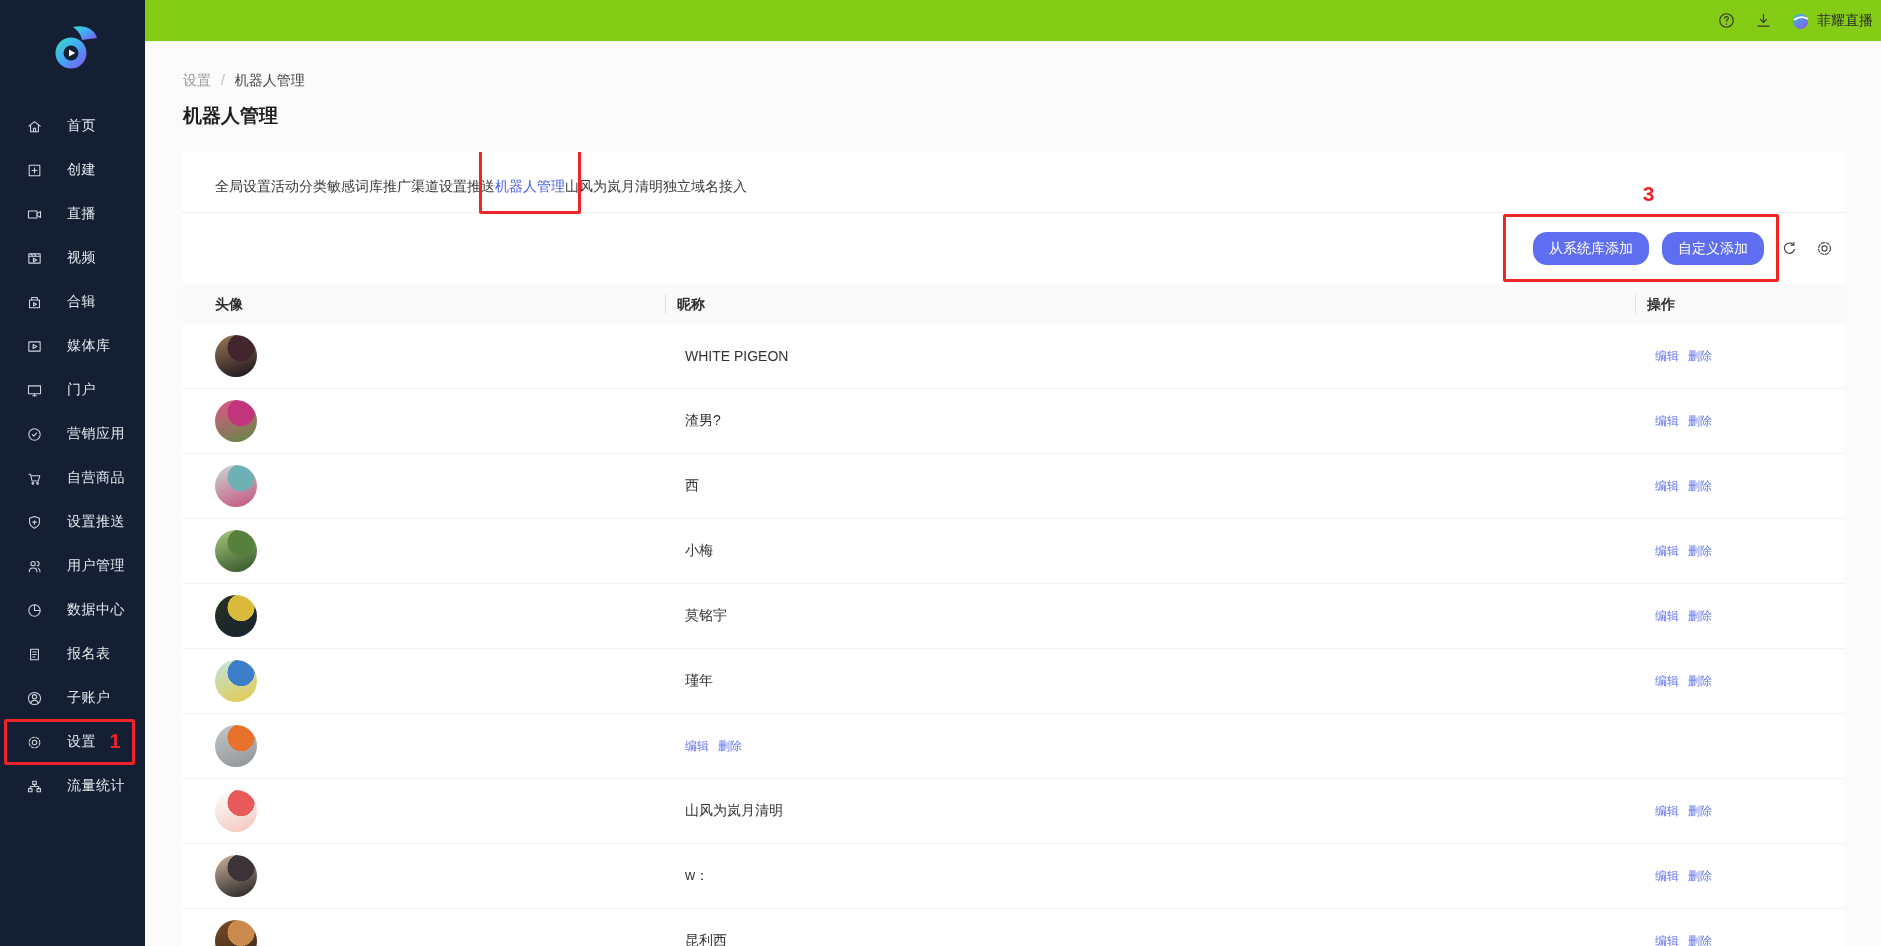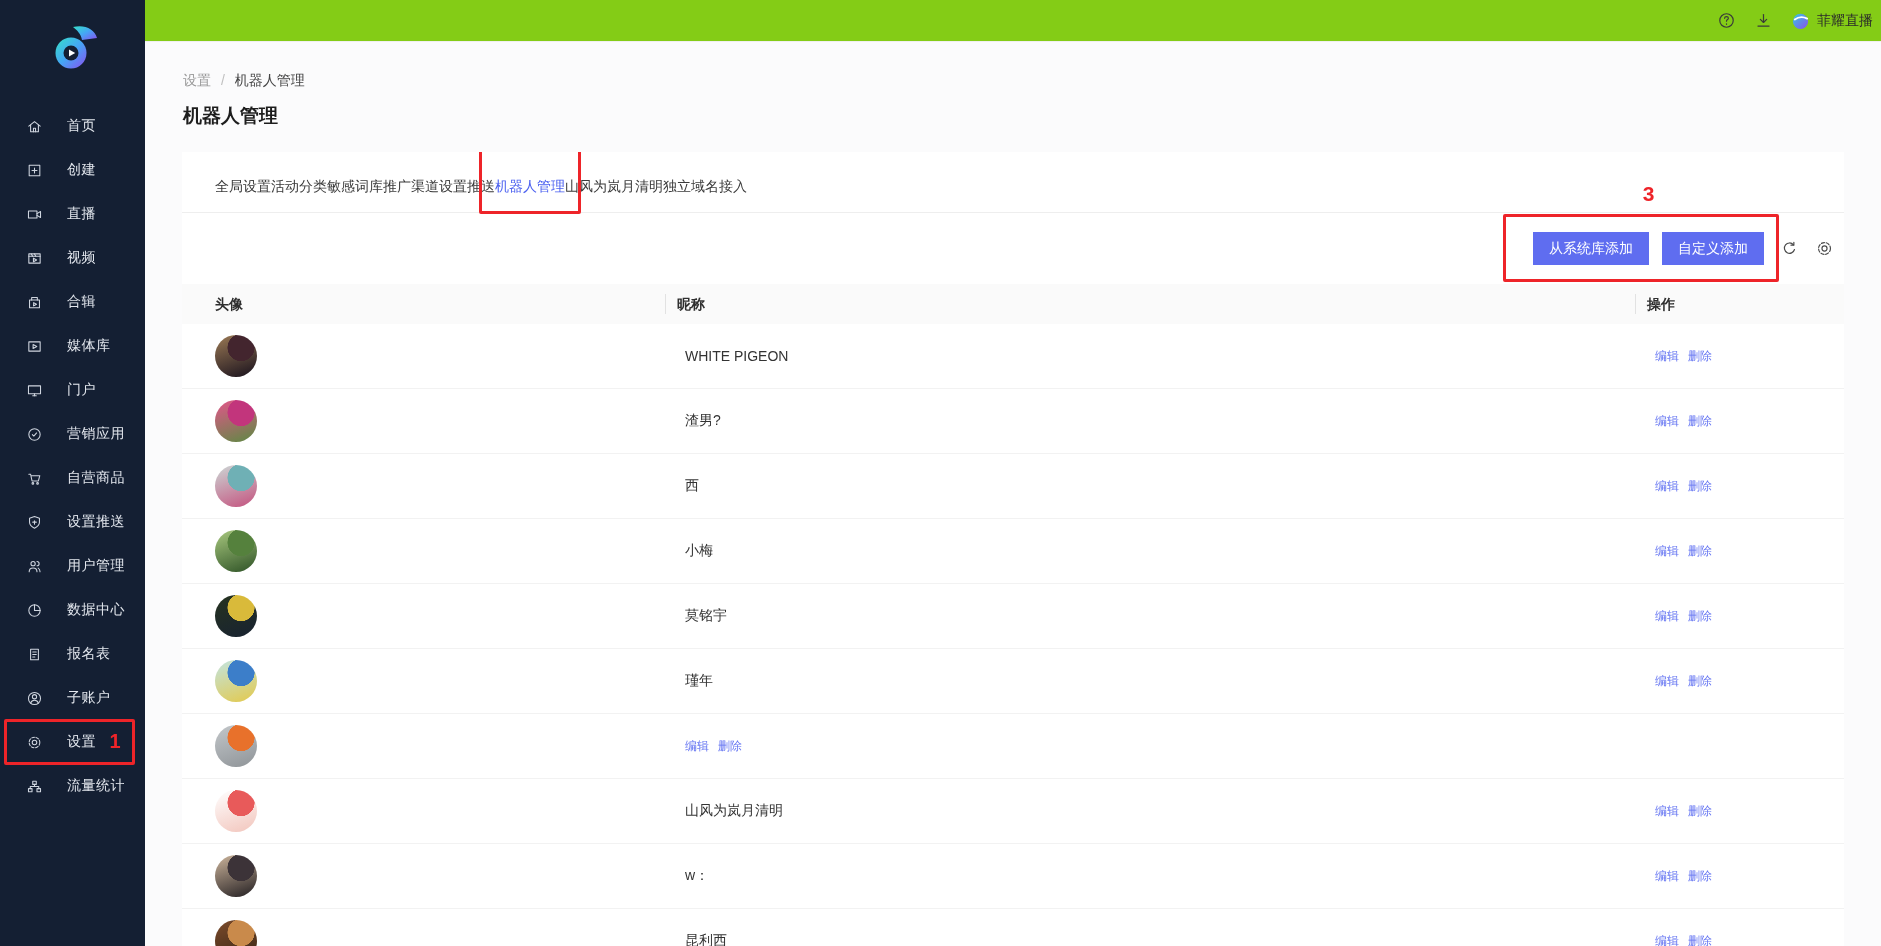--- a/index.html
+++ b/index.html
@@ -41,21 +41,21 @@
   .tabbar{display:flex; align-items:flex-end; height:61px; padding:0 33px 14px 33px;
     border-bottom:1px solid #eeeeee; position:relative;}
   .tab{position:relative; font-size:14px; color:#3a3a3a; cursor:pointer; white-space:nowrap; padding-bottom:2px;}
   .tab.active{color:var(--tab-active); font-weight:500;}
   .tab.active::after{content:""; position:absolute; left:0; right:0; bottom:-16px; height:2px; background:var(--tab-active);}
 
   
   .toolbar{height:71px; display:flex; align-items:center; justify-content:flex-end; gap:16px; padding-right:10px;}
   .btn-group{position:relative; display:flex; gap:13px;}
   .btn{height:33px; padding:0 16px; background:var(--primary); color:#fff; font-size:14px; border:none;
-    border-radius:0; cursor:pointer; font-family:inherit; white-space:nowrap;}
+    border-radius:14px; cursor:pointer; font-family:inherit; white-space:nowrap;}
   .tool-icon{width:19px; height:19px; color:#4a4a4a; cursor:pointer;}
   .tool-icon svg{width:19px; height:19px;}
 
   
   .anno-box{position:absolute; border:3px solid var(--red); border-radius:2px; pointer-events:none; z-index:6;}
   .anno-num{position:absolute; color:var(--red); font-weight:bold; pointer-events:none; z-index:7;}
   .anno-tab-box{left:-16px; right:-16px; top:-40px; bottom:-16px;}
   .anno-side-box{left:4px; right:10px; top:-1px; bottom:-1px;}
   .anno-side-num{right:24px; top:50%; transform:translateY(-54%); font-size:20px;}
   .anno-tool-box{left:-30px; right:-15px; top:-18px; bottom:-17px;}

